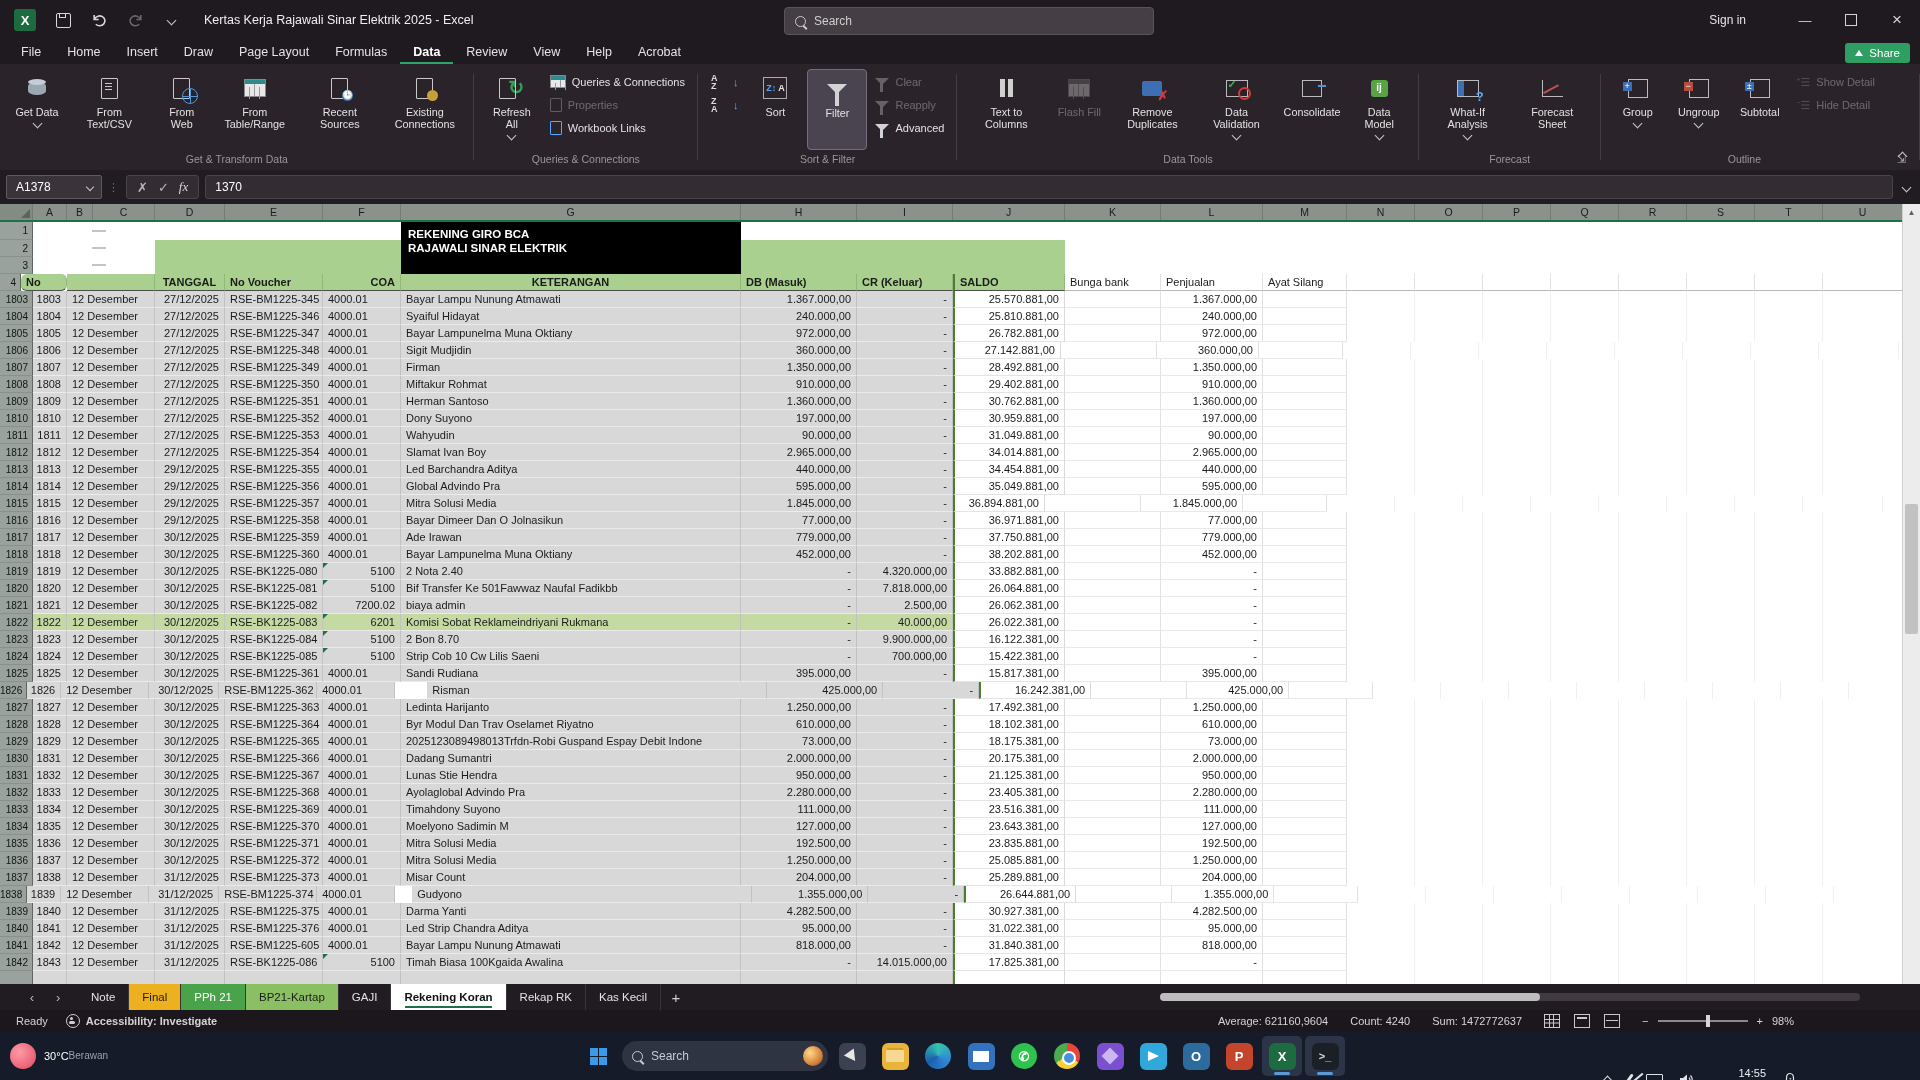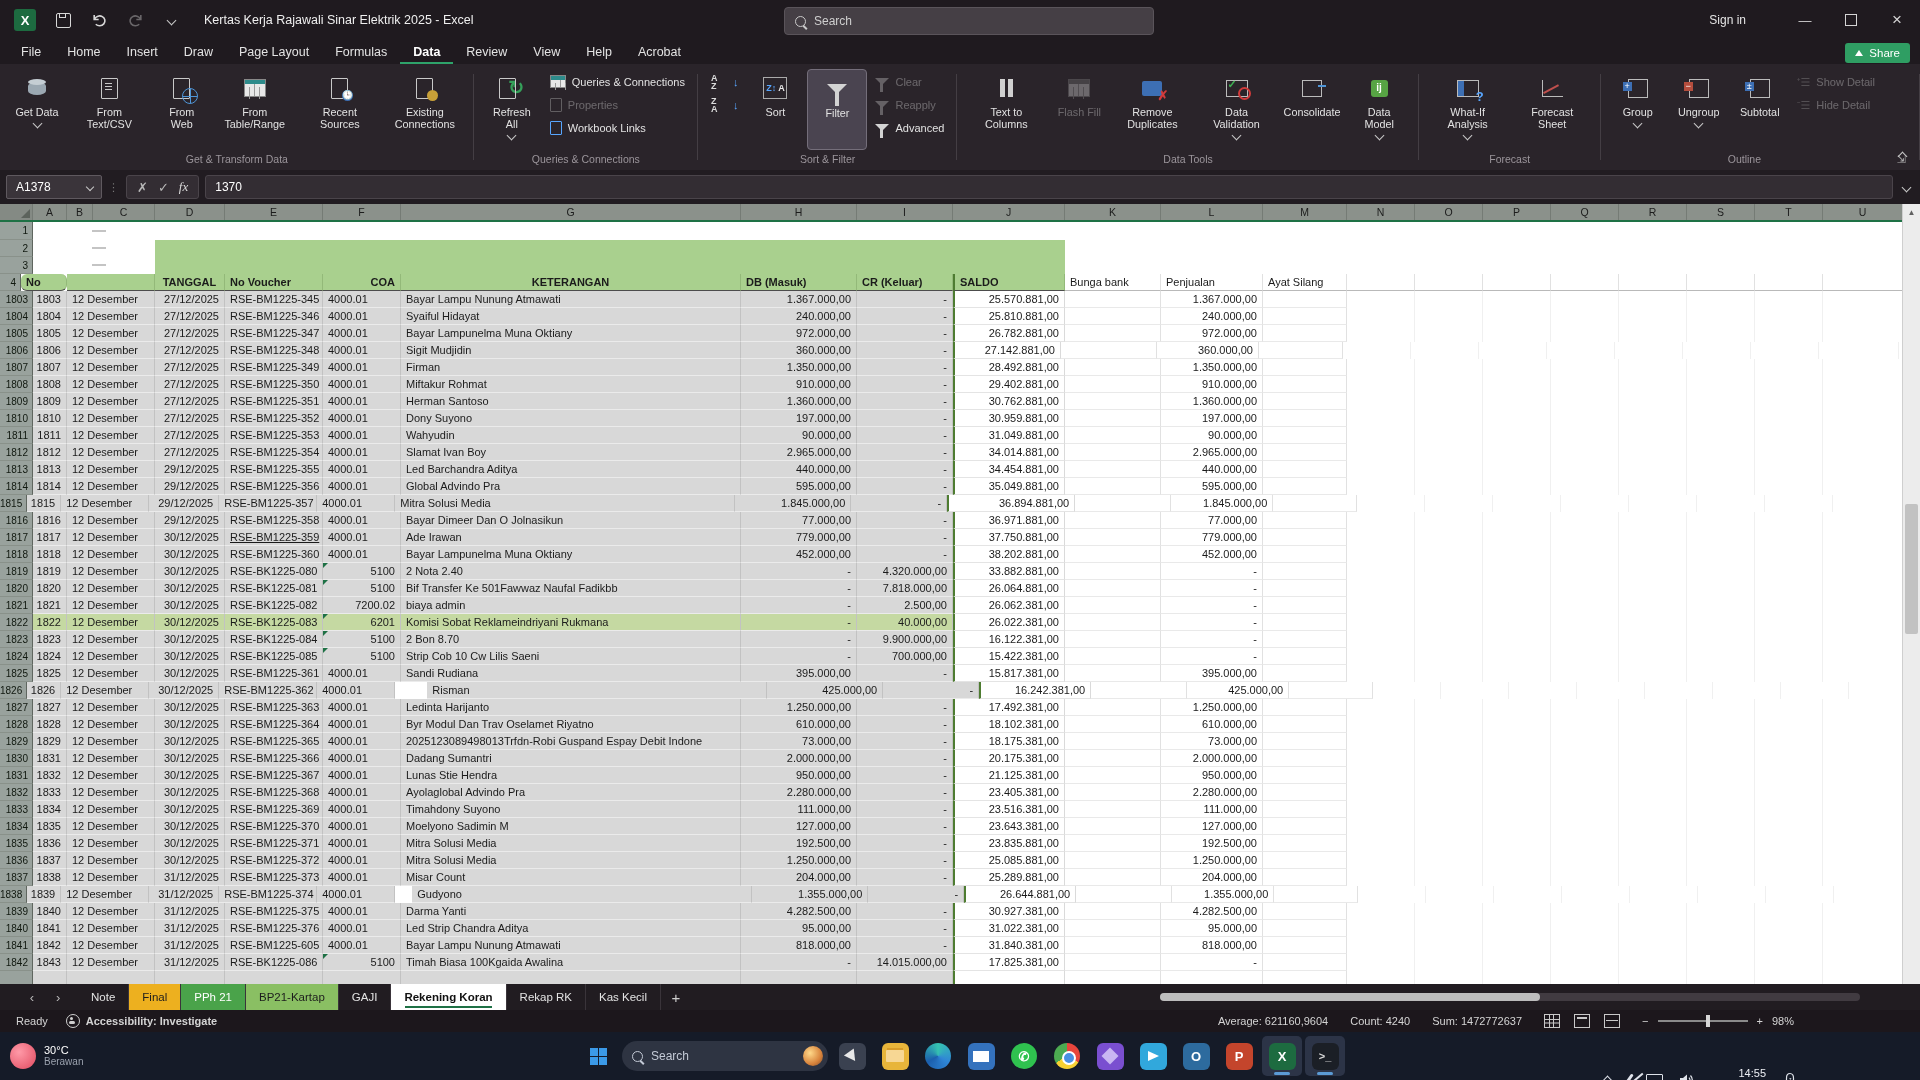--- a/index.html
+++ b/index.html
@@ -157,21 +157,21 @@
   .vb.pagel:before{content:"";position:absolute;left:2px;top:2px;right:2px;height:2px;background:#c9c9c9;}
   .vb.pageb:before{content:"";position:absolute;left:1px;top:5px;right:1px;height:1px;background:#c9c9c9;}
   .zoomctl{display:flex;align-items:center;gap:9px;}
   .ztrack{width:90px;height:2px;background:#8a8a8a;position:relative;}
   .zthumb{position:absolute;left:48px;top:-5px;width:4px;height:12px;background:#d6d6d6;}
 
   
   .taskbar{position:absolute;top:1032px;left:0;right:0;height:48px;background:#151b28;display:flex;align-items:center;color:#e6e6e6;}
   .weather{display:flex;align-items:center;gap:8px;margin-left:10px;}
   .wicon{width:26px;height:26px;border-radius:50%;background:radial-gradient(circle at 35% 35%,#ff9aa8,#e04a5f);}
-  .wtxt{display:flex;flex-direction:column;line-height:12px;}
+  .wtxt{display:flex;flex-direction:row;line-height:12px;align-items:center;}
   .wtemp{font-size:11px;color:#fff;}
   .wdesc{font-size:10px;color:#9aa1ad;}
   .tb-center{position:absolute;left:578px;display:flex;align-items:center;gap:4px;}
   .startbtn{width:40px;height:40px;display:flex;align-items:center;justify-content:center;}
   .winlogo{width:17px;height:17px;display:grid;grid-template-columns:8px 8px;grid-template-rows:8px 8px;gap:1px;}
   .winlogo i{background:#3b9ae8;display:block;}
   .tsearch{width:206px;height:30px;background:#2e3442;border-radius:15px;display:flex;align-items:center;color:#c4cad6;font-size:12px;position:relative;}
   .tsearch .lens{border-color:#c4cad6;}
   .tsearch .lens:after{background:#c4cad6;}
   .bingdot{position:absolute;right:5px;width:20px;height:20px;border-radius:50%;background:radial-gradient(circle at 35% 35%,#ffd98a,#d8833b 60%,#7a4a2b);}
@@ -530,20 +530,24 @@
     <div class="toprows">
       <div class="gutcol">
           <div class="gut" style="height: 18px; line-height: 18px;">1</div>
           <div class="gut" style="height: 17px; line-height: 17px;">2</div>
           <div class="gut" style="height: 17px; line-height: 17px;">3</div>
         </div>
       <div class="greenband"></div>
       <span class="dash" style="top:8px;"></span>
       <span class="dash" style="top:25px;"></span>
       <span class="dash" style="top:42px;"></span>
+      <div class="blackbox">
+        <div>REKENING GIRO BCA</div>
+        <div>RAJAWALI SINAR ELEKTRIK</div>
+      </div>
     </div>
 
     <div class="hrow">
         <div class="gut" style="height: 17px; line-height: 17px; width: 33px;">4</div>
         <div class="c h4g bold al-l" style="width: 46px; border-radius: 6px;">No</div>
         <div class="c h4g bold " style="width: 88px;"></div>
         <div class="c h4g bold al-c" style="width: 70px;">TANGGAL</div>
         <div class="c h4g bold al-l" style="width: 98px;">No Voucher</div>
         <div class="c h4g bold al-r" style="width: 78px;">COA</div>
         <div class="c h4g bold al-c" style="width: 340px;">KETERANGAN</div>
@@ -842,21 +846,21 @@
         <div class="drow">
           <div class="gut" style="width: 33px; height: 17px; line-height: 17px;">1815</div>
           <div class="c z-g al-r" style="width: 34px;">1815</div>
           <div class="c z-g al-l" style="width: 88px;">12 Desember</div>
           <div class="c z-g al-r" style="width: 70px;">29/12/2025</div>
           <div class="c z-g al-l" style="width: 98px;">RSE-BM1225-357</div>
           <div class="c z-g al-l" style="width: 78px;">4000.01</div>
           <div class="c z-g al-l" style="width: 340px;">Mitra Solusi Media</div>
           <div class="c z-g al-r" style="width: 116px;">1.845.000,00</div>
           <div class="c z-g al-r" style="width: 96px;">-</div>
-          <div class="c z-j al-r" style="width: 128px; text-align: right;">36.894.881,00</div>
+          <div class="c z-j al-r" style="width: 92px; text-align: right;">36.894.881,00</div>
           <div class="c z-w" style="width: 96px;"></div>
           <div class="c z-w al-r" style="width: 102px;">1.845.000,00</div>
           <div class="c z-w" style="width: 84px;"></div>
           <div class="c z-e" style="width: 68px;"></div>
           <div class="c z-e" style="width: 68px;"></div>
           <div class="c z-e" style="width: 68px;"></div>
           <div class="c z-e" style="width: 68px;"></div>
           <div class="c z-e" style="width: 68px;"></div>
           <div class="c z-e" style="width: 68px;"></div>
           <div class="c z-e" style="width: 68px;"></div>
@@ -883,21 +887,21 @@
           <div class="c z-e" style="width: 68px;"></div>
           <div class="c z-e" style="width: 68px;"></div>
           <div class="c z-e" style="width: 68px;"></div>
           <div class="c z-e" style="width: 80px;"></div>
         </div>
         <div class="drow">
           <div class="gut" style="width: 33px; height: 17px; line-height: 17px;">1817</div>
           <div class="c z-g al-r" style="width: 34px;">1817</div>
           <div class="c z-g al-l" style="width: 88px;">12 Desember</div>
           <div class="c z-g al-r" style="width: 70px;">30/12/2025</div>
-          <div class="c z-g al-l" style="width: 98px; text-decoration: underline;">RSE-BM1225-359</div>
+          <div class="c z-g al-l" style="width: 98px;">RSE-BM1225-359</div>
           <div class="c z-g al-l" style="width: 78px;">4000.01</div>
           <div class="c z-g al-l" style="width: 340px;">Ade Irawan</div>
           <div class="c z-g al-r" style="width: 116px;">779.000,00</div>
           <div class="c z-g al-r" style="width: 96px;">-</div>
           <div class="c z-j al-r" style="width: 112px;">37.750.881,00</div>
           <div class="c z-w" style="width: 96px;"></div>
           <div class="c z-w al-r" style="width: 102px;">779.000,00</div>
           <div class="c z-w" style="width: 84px;"></div>
           <div class="c z-e" style="width: 68px;"></div>
           <div class="c z-e" style="width: 68px;"></div>

